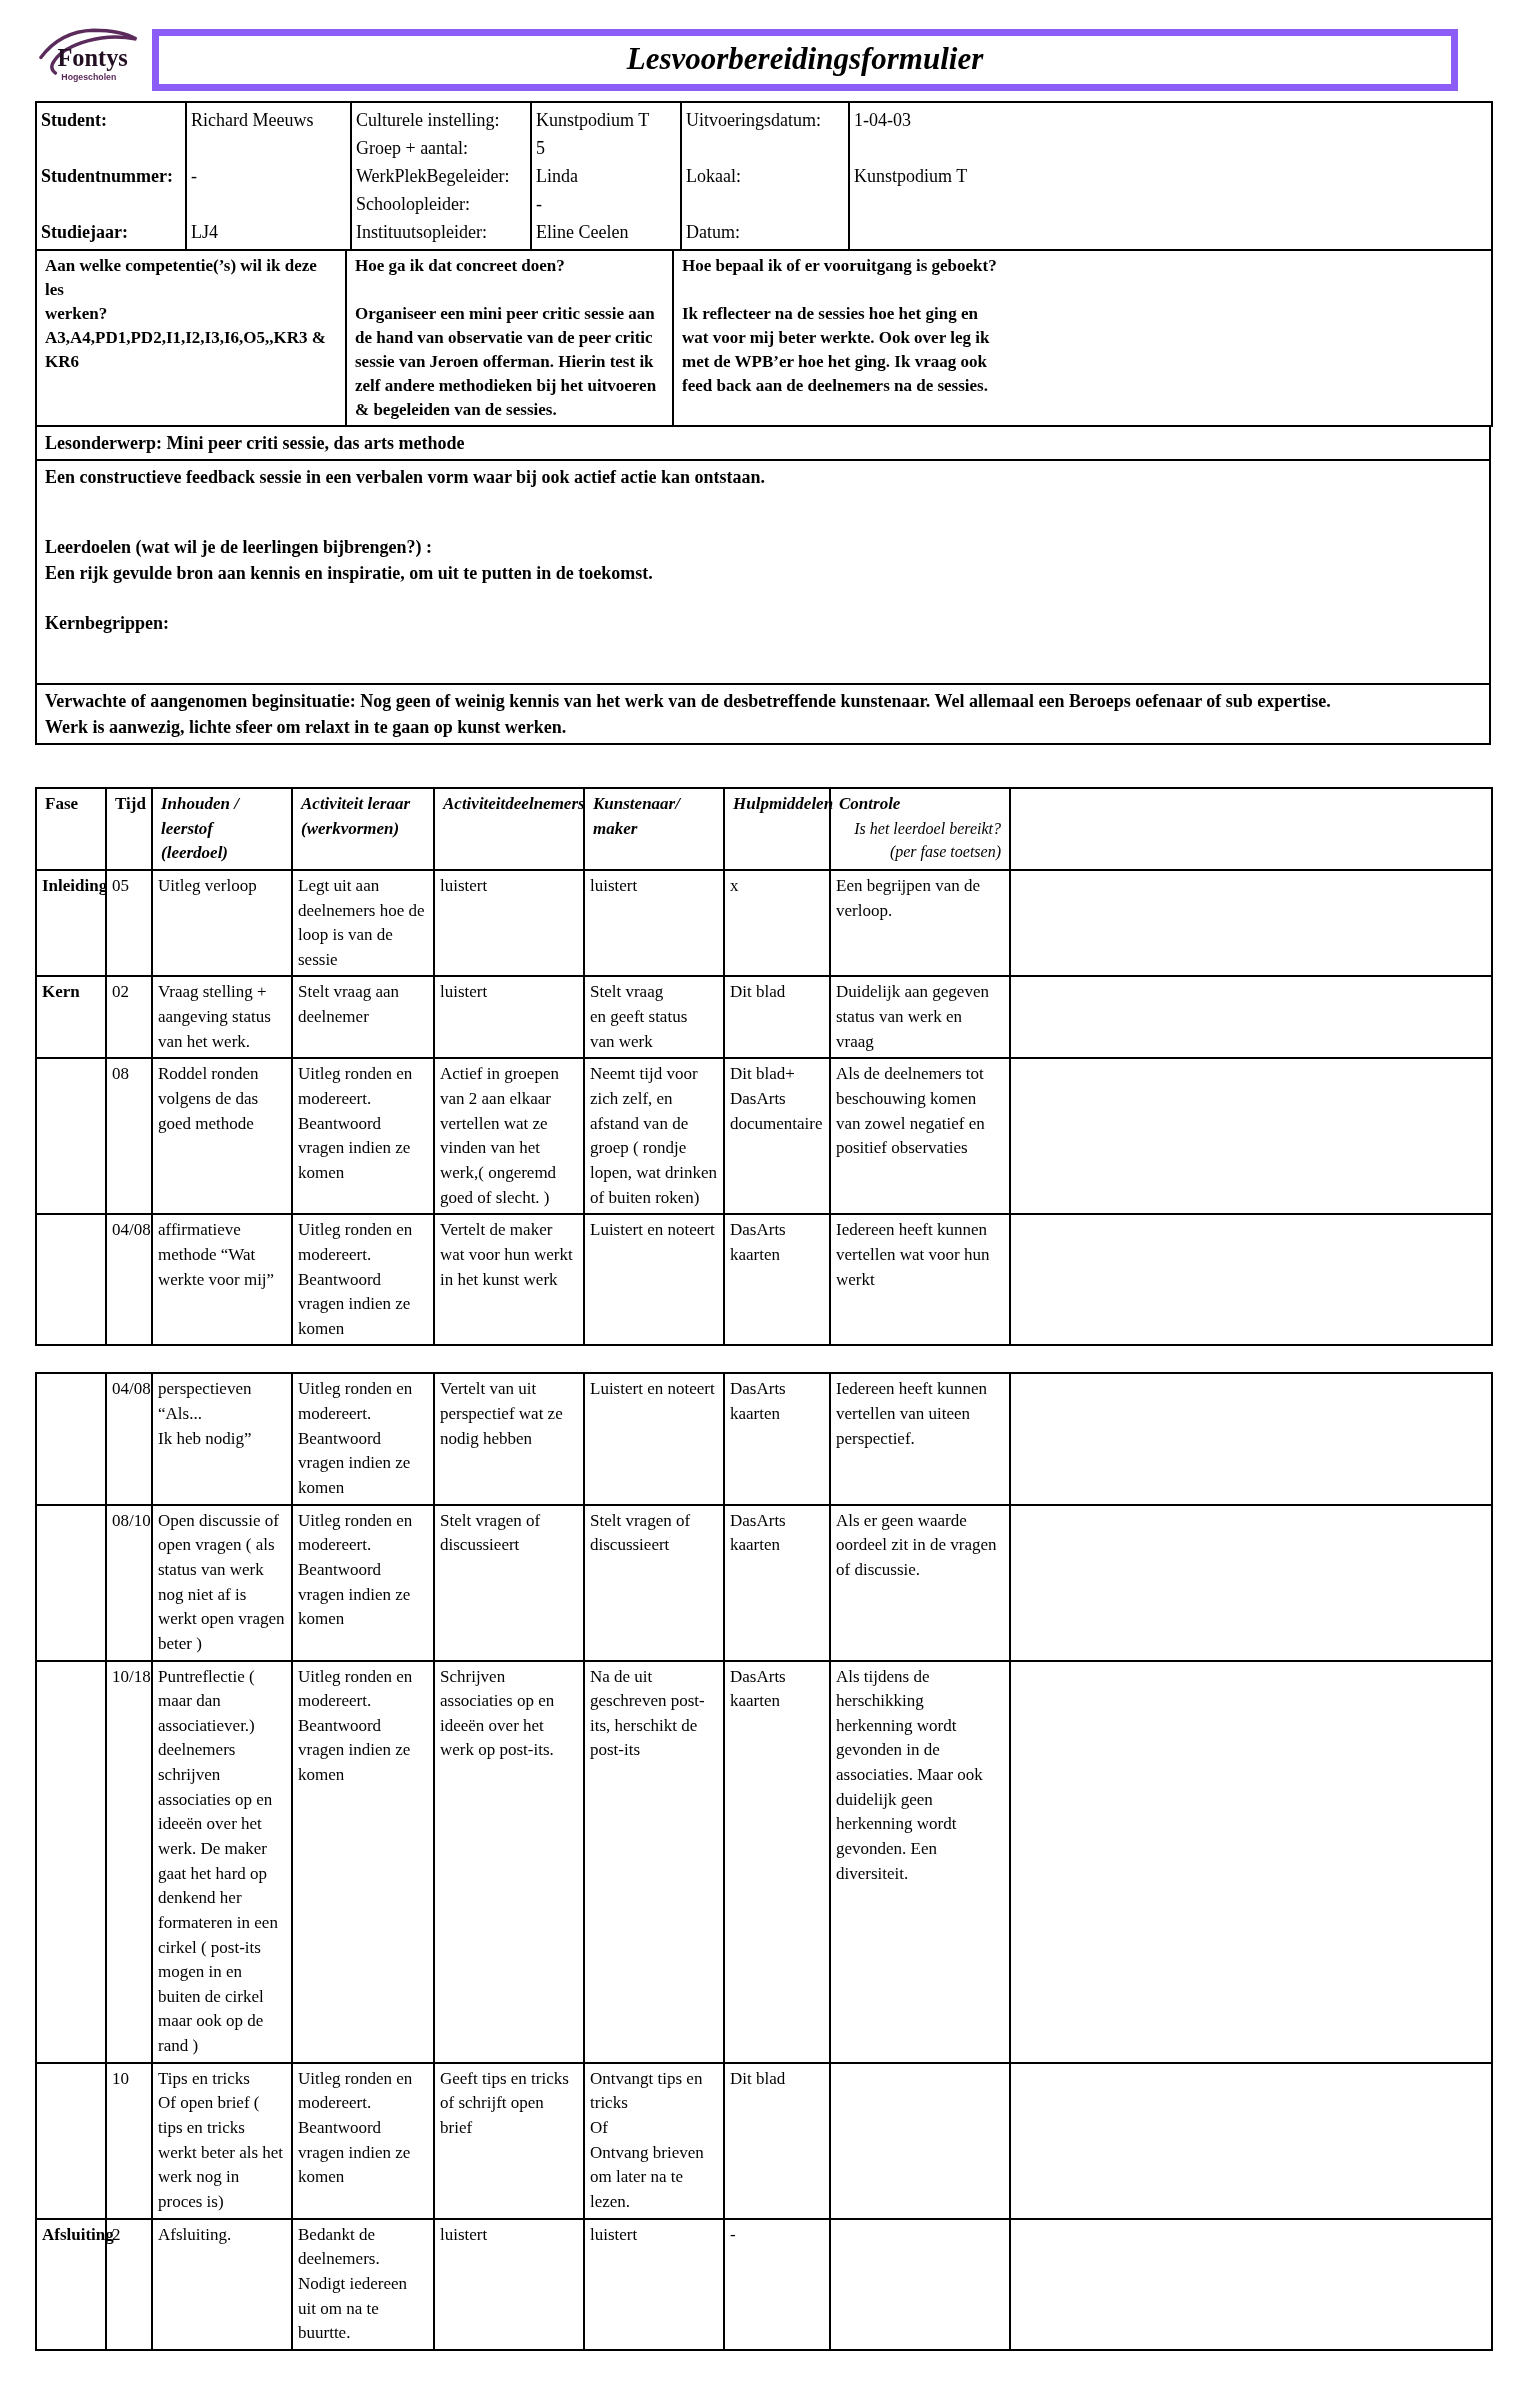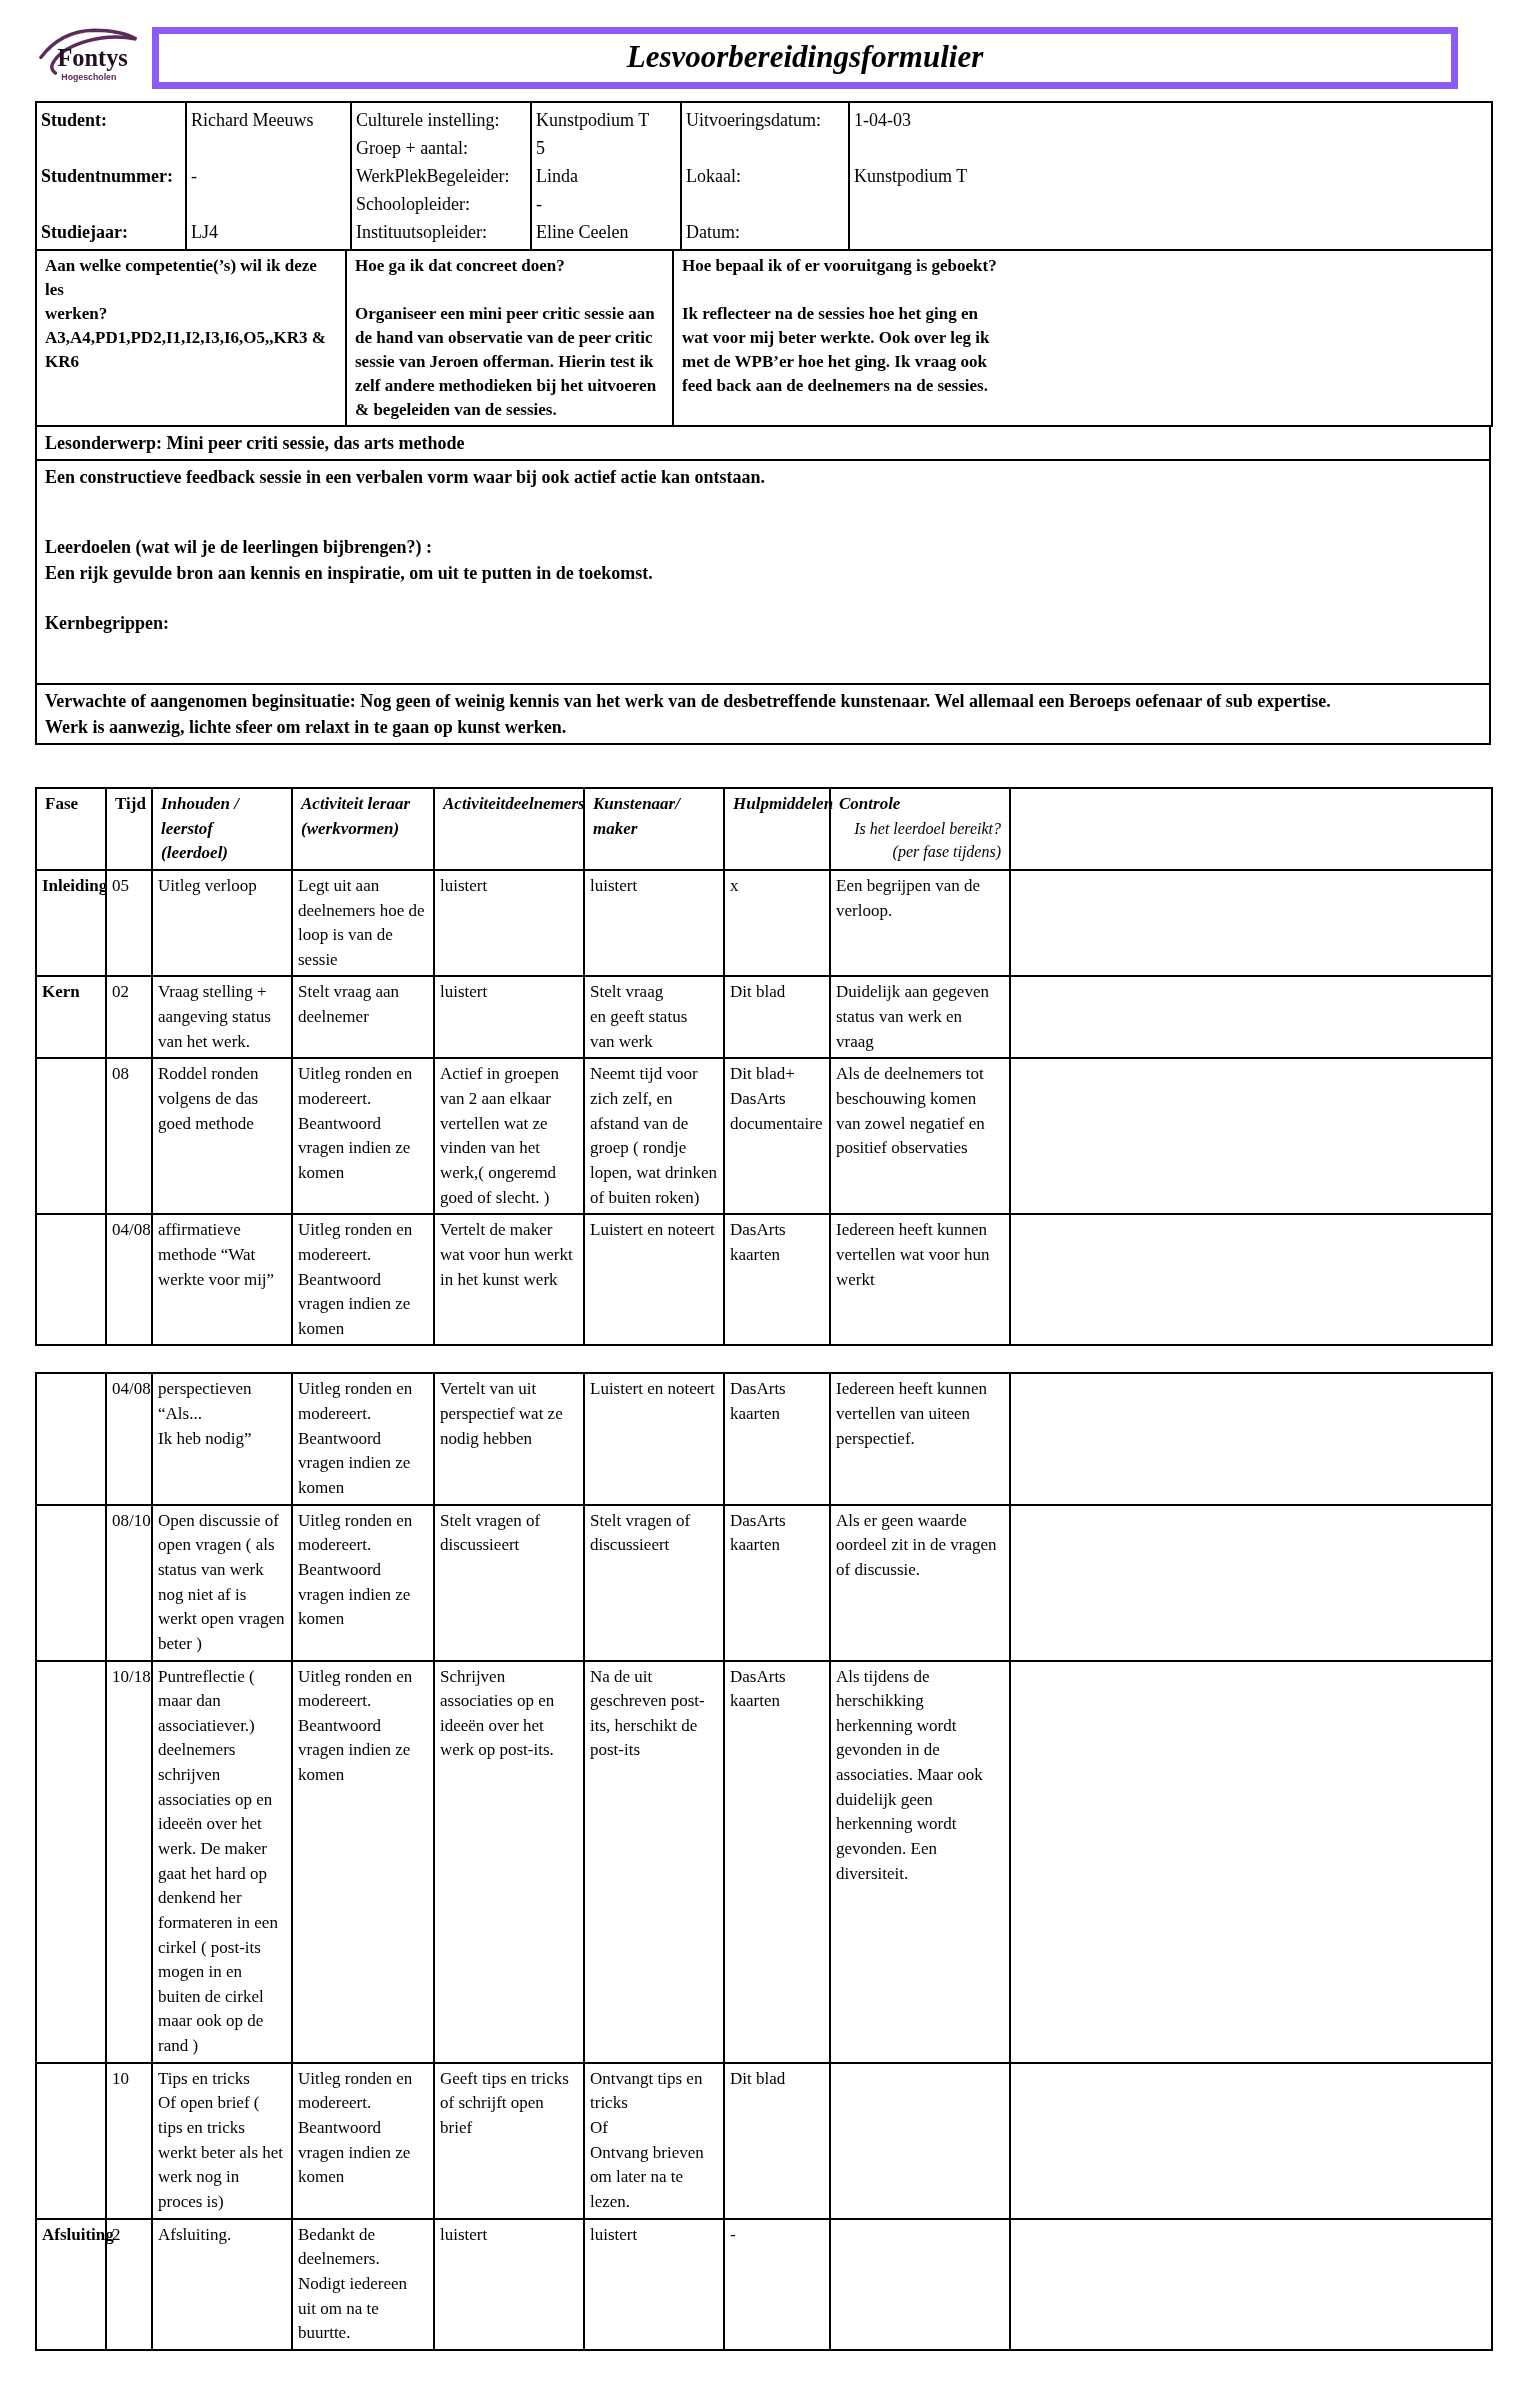--- a/index.html
+++ b/index.html
@@ -5,21 +5,21 @@
   * { box-sizing: border-box; margin: 0; padding: 0; }
   html, body { background: #ffffff; }
   body {
     width: 1529px; height: 2403px;
     font-family: "Liberation Serif", serif;
     color: #000;
   }
   .page { width: 1529px; height: 2403px; padding: 24px 38px 0 35px; overflow: hidden; background:#fff; }
 
   
-  .hdr { display: flex; align-items: center; margin-bottom: 10px; }
+  .hdr { display: flex; align-items: flex-end; margin-bottom: 10px; }
   .logo { flex: 0 0 117px; width: 117px; padding-top: 2px; }
   .logo-name { font: bold 25px "Liberation Serif", serif; fill: #221022; }
   .logo-sub  { font: bold 9px "Liberation Sans", sans-serif; fill: #5b2b5b; }
   .titlebox { flex: 1; border: 7px solid #8b5cf6; margin-right: 33px; text-align: center; padding: 5px 0 7px; }
   .title { font-size: 31px; font-weight: bold; font-style: italic; }
 
   
   table { border-collapse: collapse; table-layout: fixed; width: 1456px; }
   td { border: 2px solid #000; vertical-align: top; }
   .b  { font-weight: bold; }
@@ -194,21 +194,21 @@
       <td class="bi pre">Inhouden / leerstof
 (leerdoel)</td>
       <td class="bi pre">Activiteit leraar
 (werkvormen)</td>
       <td class="bi">Activiteitdeelnemers</td>
       <td class="bi">Kunstenaar/ maker</td>
       <td class="bi">Hulpmiddelen</td>
       <td>
         <div class="bi">Controle</div>
         <div class="i sub">Is het leerdoel bereikt?</div>
-        <div class="i sub ind">(per fase tijdens)</div>
+        <div class="i sub ind">(per fase toetsen)</div>
       </td>
       <td></td>
     </tr>
     <tr>
       <td class="b">Inleiding</td>
       <td>05</td>
       <td class="pre">Uitleg verloop</td>
       <td class="pre">Legt uit aan deelnemers hoe de loop is van de sessie</td>
       <td class="pre">luistert</td>
       <td class="pre">luistert</td>

